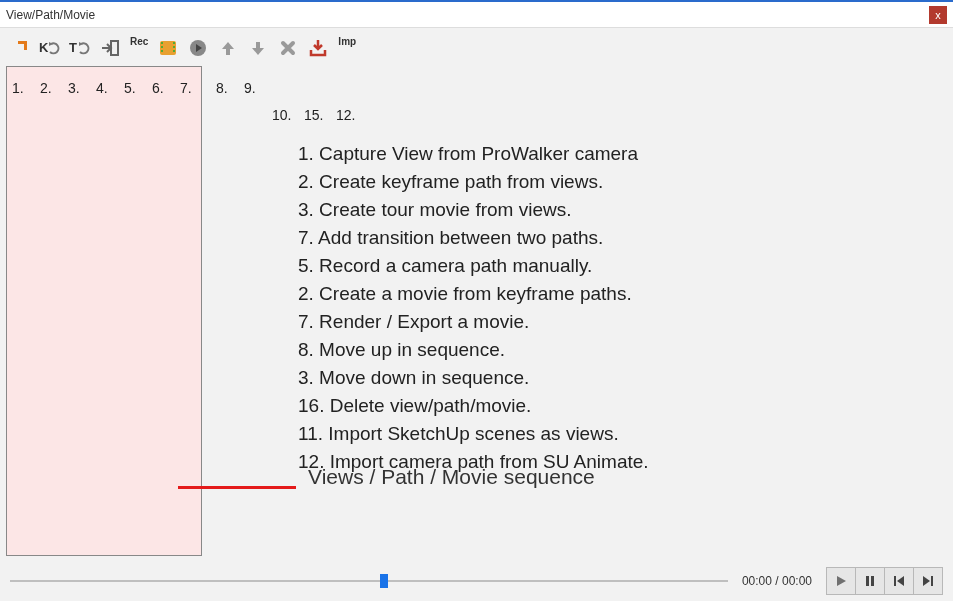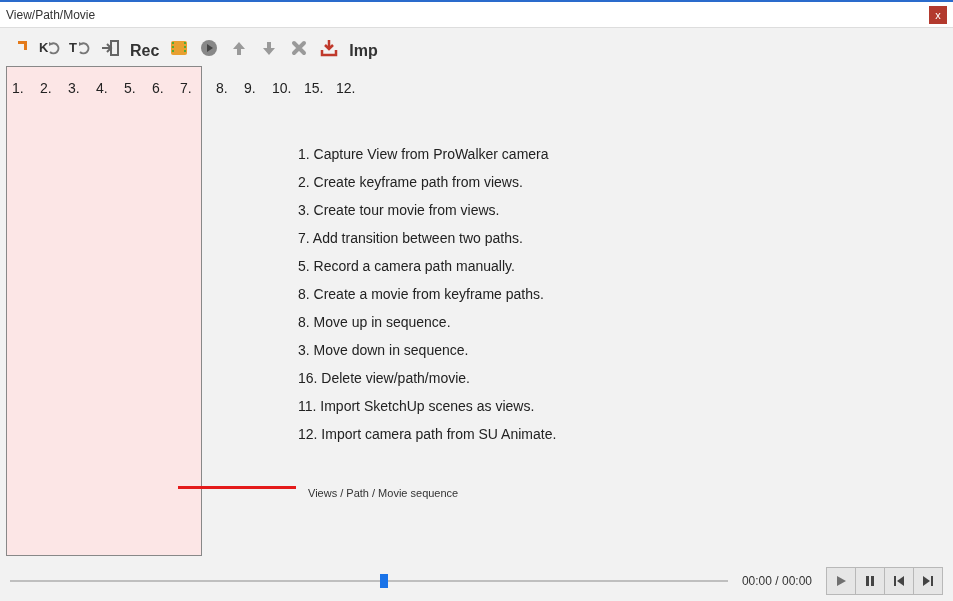--- a/index.html
+++ b/index.html
@@ -48,23 +48,23 @@
     padding: 0 2px;
   }
   .tb-btn {
     width: 24px; height: 24px;
     display: flex; align-items: center; justify-content: center;
     cursor: pointer;
     position: relative;
   }
   .tb-text {
     font-weight: bold;
-    font-size: 16px;
+    font-size: 10px;
     color: #333;
-    display: flex; align-items: flex-end;
+    display: flex; align-items: flex-start;
     height: 24px;
     cursor: pointer;
     padding: 0 2px;
   }
   .main-area {
     flex: 1;
     position: relative;
     margin-top: 4px;
   }
   .seq-panel {
@@ -80,35 +80,35 @@
     display: flex;
     gap: 0;
     font-size: 14px;
     font-weight: normal;
     color: #222;
   }
   .num-labels span {
     width: 28px;
     text-align: left;
   }
-  .num-labels .wide { width: 32px; }
+  .num-labels .wide { width: 32px; margin-top: 27px; }
   .help-list {
     position: absolute;
     left: 292px;
     top: 74px;
-    font-size: 14px;
+    font-size: 19px;
     color: #222;
     line-height: 28px;
   }
   .help-list div { white-space: nowrap; }
   .seq-label {
     position: absolute;
     left: 302px;
-    top: 421px;
-    font-size: 11px;
+    top: 399px;
+    font-size: 21px;
     color: #333;
   }
   .red-line {
     position: absolute;
     left: 172px;
     top: 420px;
     width: 118px;
     height: 3px;
     background: #e41a1a;
   }
@@ -276,21 +276,22 @@
         <span class="wide">15.</span>
         <span class="wide">12.</span>
       </div>
 
       <div class="help-list">
         <div>1. Capture View from ProWalker camera</div>
         <div>2. Create keyframe path from views.</div>
         <div>3. Create tour movie from views.</div>
         <div>7. Add transition between two paths.</div>
         <div>5. Record a camera path manually.</div>
-        <div>8. Create a movie from keyframe paths.</div>
+        <div>2. Create a movie from keyframe paths.</div>
+        <div>7. Render / Export a movie.</div>
         <div>8. Move up in sequence.</div>
         <div>3. Move down in sequence.</div>
         <div>16. Delete view/path/movie.</div>
         <div>11. Import SketchUp scenes as views.</div>
         <div>12. Import camera path from SU Animate.</div>
       </div>
 
       <div class="red-line"></div>
       <div class="seq-label">Views / Path / Movie sequence</div>
 

